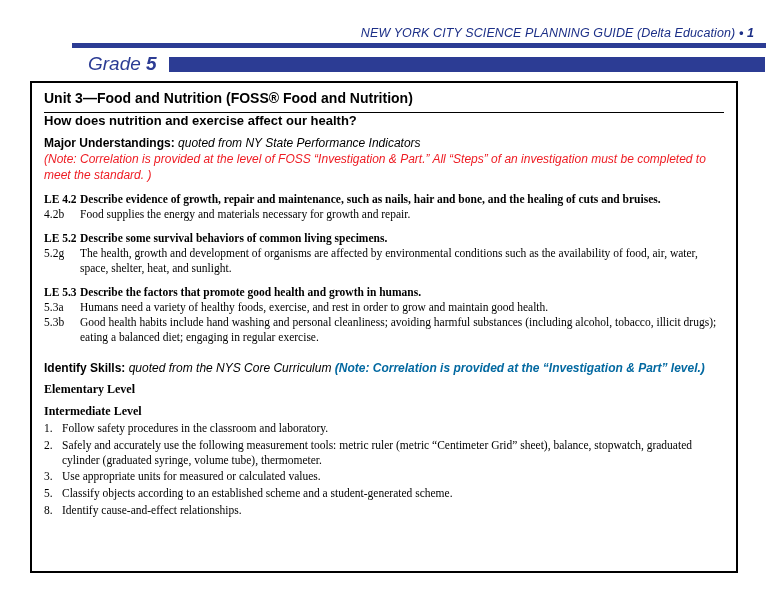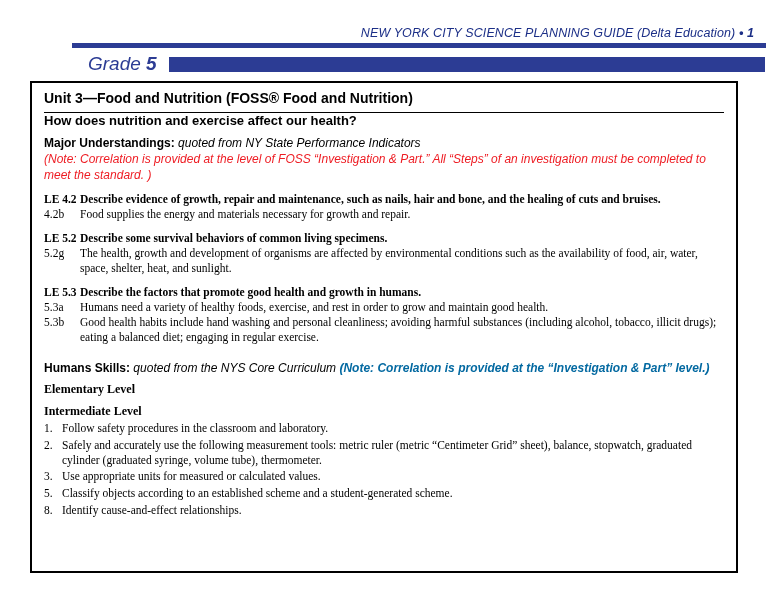--- a/index.html
+++ b/index.html
@@ -95,21 +95,21 @@
     <div class="std-row">
       <span class="std-code">5.3a</span>
       <span class="std-text">Humans need a variety of healthy foods, exercise, and rest in order to grow and maintain good health.</span>
     </div>
     <div class="std-row">
       <span class="std-code">5.3b</span>
       <span class="std-text">Good health habits include hand washing and personal cleanliness; avoiding harmful substances (including alcohol, tobacco, illicit drugs); eating a balanced diet; engaging in regular exercise.</span>
     </div>
   </div>
 
-  <p class="skills-line"><span class="b">Humans Skills:</span><span class="i"> quoted from the NYS Core Curriculum </span><span class="red-i"> (Note: Correlation is provided at the “Investigation &amp; Part” level.)</span></p>
+  <p class="skills-line"><span class="b">Identify Skills:</span><span class="i"> quoted from the NYS Core Curriculum </span><span class="red-i"> (Note: Correlation is provided at the “Investigation &amp; Part” level.)</span></p>
 
   <h3 class="level">Elementary Level</h3>
 
   <h3 class="level">Intermediate Level</h3>
   <div class="item-group">
     <div class="num-row">
       <span class="num">1.</span>
       <span class="txt">Follow safety procedures in the classroom and laboratory.</span>
     </div>
     <div class="num-row">

